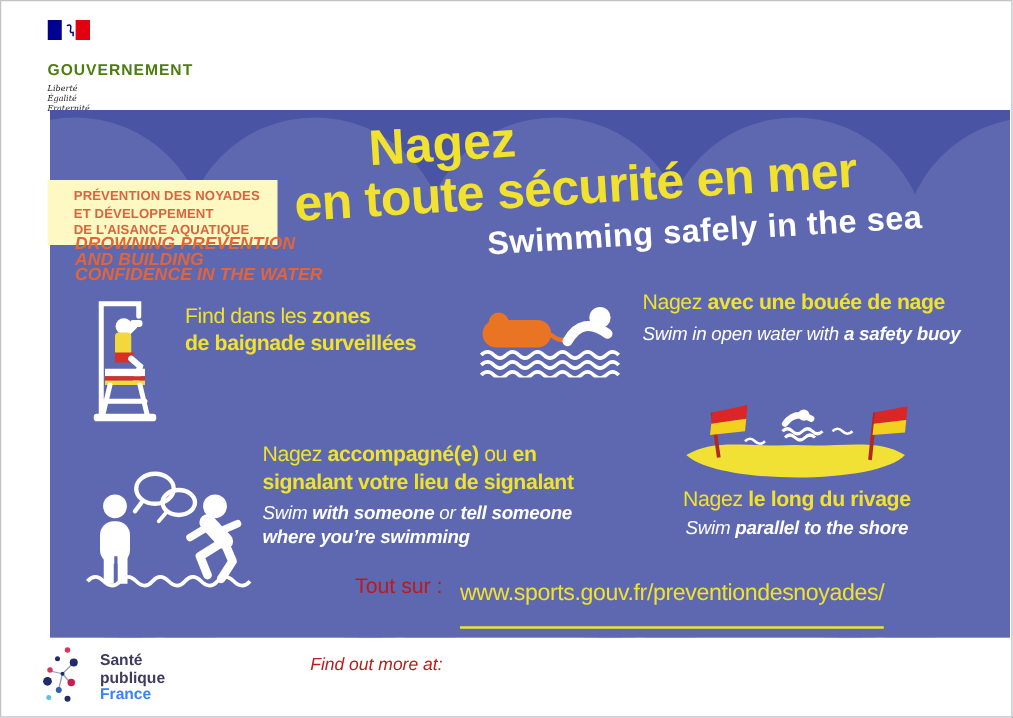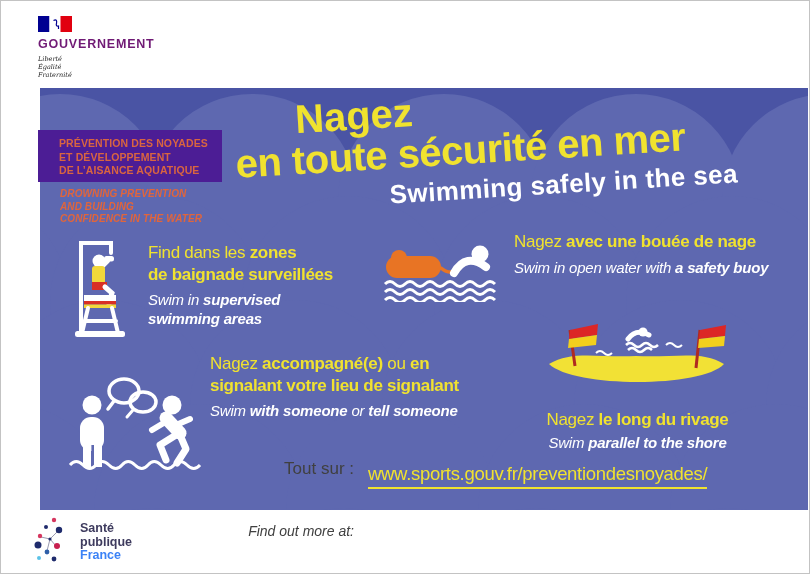--- a/index.html
+++ b/index.html
@@ -4,46 +4,46 @@
 <style>
   html,body{margin:0;padding:0;background:#fff;}
   .page{
     position:relative;width:810px;height:574px;background:#ffffff;
     font-family:"Liberation Sans",sans-serif;overflow:hidden;
     outline:1px solid #c3c3c3;outline-offset:-1px;
   }
   
   .gov{position:absolute;left:38px;top:16px;}
   .gov .flag{display:block;}
-  .gov-name{margin-top:5px;font-size:12.5px;font-weight:700;letter-spacing:.8px;color:#701a75;text-align:center;}
+  .gov-name{margin-top:17px;font-size:12.5px;font-weight:700;letter-spacing:.8px;color:#4d7c0f;text-align:center;}
   .motto{margin-top:4px;font-family:"DejaVu Serif",serif;font-style:italic;font-size:6.5px;line-height:8px;color:#222;}
   
   .panel{position:absolute;left:40px;top:88px;width:768px;height:422px;background:#4a54a4;overflow:hidden;}
   .panel svg.waves{position:absolute;left:0;top:0;width:100%;height:100%;display:block;}
   
-  .program-box{position:absolute;left:38px;top:130px;width:184px;height:52px;background:#4c1d95;z-index:3;}
+  .program-box{position:absolute;left:38px;top:144px;width:184px;height:52px;background:#fef9c3;z-index:3;}
   .program-box .lines{padding:7px 0 0 21px;font-size:10.5px;font-weight:700;line-height:13.5px;color:#d96540;letter-spacing:.1px;}
-  .program-en{position:absolute;left:60px;top:188px;font-size:10px;font-weight:700;font-style:italic;line-height:12.5px;color:#e0653c;z-index:3;letter-spacing:.1px;}
+  .program-en{position:absolute;left:60px;top:188px;font-size:14px;font-weight:700;font-style:italic;line-height:12.5px;color:#e0653c;z-index:3;letter-spacing:.1px;}
   
   .title-wrap{position:absolute;left:232px;top:104px;width:565px;z-index:3;transform:rotate(-3.5deg);transform-origin:0 0;}
   .title-fr1{margin-left:62px;font-size:40px;font-weight:800;line-height:38px;color:#f0e22f;white-space:nowrap;}
   .title-fr2{font-size:40px;font-weight:800;line-height:44px;letter-spacing:-.5px;color:#f0e22f;white-space:nowrap;}
   .title-en{margin-left:152px;margin-top:2px;font-size:26px;font-weight:600;line-height:32px;color:#fff;white-space:nowrap;letter-spacing:.4px;}
   
   .tip-icon{position:absolute;z-index:3;}
   .tip-text{position:absolute;z-index:3;}
   .tip-text .fr{font-size:17px;line-height:21.5px;font-weight:500;color:#f0e22f;letter-spacing:-.3px;white-space:nowrap;}
   .tip-text .en{margin-top:5px;font-size:15px;line-height:19px;font-style:italic;color:#fff;letter-spacing:-.2px;white-space:nowrap;}
   .tip-text .b{font-weight:800;}
-  .tip-text.centered{text-align:center;margin-top:20px;}
-  
-  .findout-labels{position:absolute;left:224px;top:459px;width:130px;text-align:right;z-index:3;color:#404040;}
+  .tip-text.centered{text-align:center;}
+  
+  .findout-labels{position:absolute;left:224px;top:459px;width:130px;text-align:right;z-index:3;color:#b91c1c;}
   .fo-fr{font-size:17px;line-height:20px;}
   .fo-en{font-size:14px;font-style:italic;line-height:17px;margin-top:44px;}
-  .fo-url{position:absolute;left:368px;top:463px;z-index:3;font-size:18.5px;letter-spacing:-.3px;color:#f0e22f;text-decoration:none;border-bottom:2px solid #f0e22f;padding-bottom:2px;cursor:pointer;}
+  .fo-url{position:absolute;left:368px;top:463px;z-index:3;font-size:18.5px;letter-spacing:-.3px;color:#f0e22f;text-decoration:none;border-bottom:2px solid #f0e22f;padding-bottom:16px;cursor:pointer;}
   
   .sante{position:absolute;left:33px;top:516px;z-index:3;}
   .sante-text{position:absolute;left:80px;top:522px;z-index:3;font-size:12.5px;font-weight:700;line-height:13.5px;color:#3e3b5e;}
   .sante-text .fr-light{font-weight:700;color:#3b82f6;}
 </style>
 </head>
 <body>
 
 <div class="page">
 
@@ -130,24 +130,20 @@
       <rect x="16" y="69.5" width="32" height="3.5" fill="#f2d83b"></rect>
       <path d="M20 73 L14 98 M44 73 L50 98 M16 86 H48" stroke="#fff" stroke-width="4" fill="none" stroke-linecap="round"></path>
       <rect x="7" y="96" width="50" height="6" rx="2.5" fill="#fff"></rect>
     </svg>
   </div>
   <div class="tip-text" style="left:148px;top:242px;">
     <div class="fr">
       <div><span>Find dans les </span><span class="b">zones</span></div>
       <div><span class="b">de baignade surveillées</span></div>
     </div>
-    <div class="en">
-      <div><span>Swim in </span><span class="b">supervised</span></div>
-      <div><span class="b">swimming areas</span></div>
-    </div>
   </div>
 
   <div class="tip-icon" style="left:382px;top:242px;">
     <svg width="122" height="60" viewBox="0 0 122 60">
       <circle cx="17" cy="16" r="8" fill="#e87424"></circle>
       <rect x="4" y="14" width="55" height="22" rx="11" fill="#e87424"></rect>
       <path d="M59 26 Q67 33 76 28" stroke="#e87424" stroke-width="3.5" fill="none" stroke-linecap="round"></path>
       <circle cx="98" cy="12" r="8.5" fill="#fff"></circle>
       <path d="M72 31 Q84 10 104 25" stroke="#fff" stroke-width="8" fill="none" stroke-linecap="round"></path>
       <path d="M3 42 q5 -5 10 0 t10 0 t10 0 t10 0 t10 0 t10 0 t10 0 t10 0 t10 0 t10 0 t10 0" stroke="#fff" stroke-width="3" fill="none"></path>
@@ -182,20 +178,21 @@
       <path d="M2 90 q6 -7 13 0 t13 0 t13 0 t13 0 t13 0 t13 0 t13 0 t13 0 t13 0 t13 0" stroke="#fff" stroke-width="3" fill="none"></path>
     </svg>
   </div>
   <div class="tip-text" style="left:210px;top:353px;">
     <div class="fr">
       <div><span>Nagez </span><span class="b">accompagné(e)</span><span> ou </span><span class="b">en</span></div>
       <div><span class="b">signalant votre lieu de signalant</span></div>
     </div>
     <div class="en">
       <div><span>Swim </span><span class="b">with someone</span><span> or </span><span class="b">tell someone</span></div>
+      <div><span class="b">where you’re swimming</span></div>
     </div>
   </div>
 
   <div class="tip-icon" style="left:544px;top:308px;">
     <svg width="185" height="82" viewBox="0 0 185 82">
       <path d="M5 56 C28 42 55 50 92 48 C130 50 158 42 180 56 C158 80 30 80 5 56 Z" fill="#f2e135"></path>
       <path d="M26 22 L31 58" stroke="#b02a20" stroke-width="3"></path>
       <polygon points="26,22 54,16 53,27 25,31" fill="#dc2626"></polygon>
       <polygon points="25,31 53,27 52,37 24,40" fill="#f2d01d"></polygon>
       <path d="M156 22 L152 60" stroke="#b02a20" stroke-width="3"></path>

